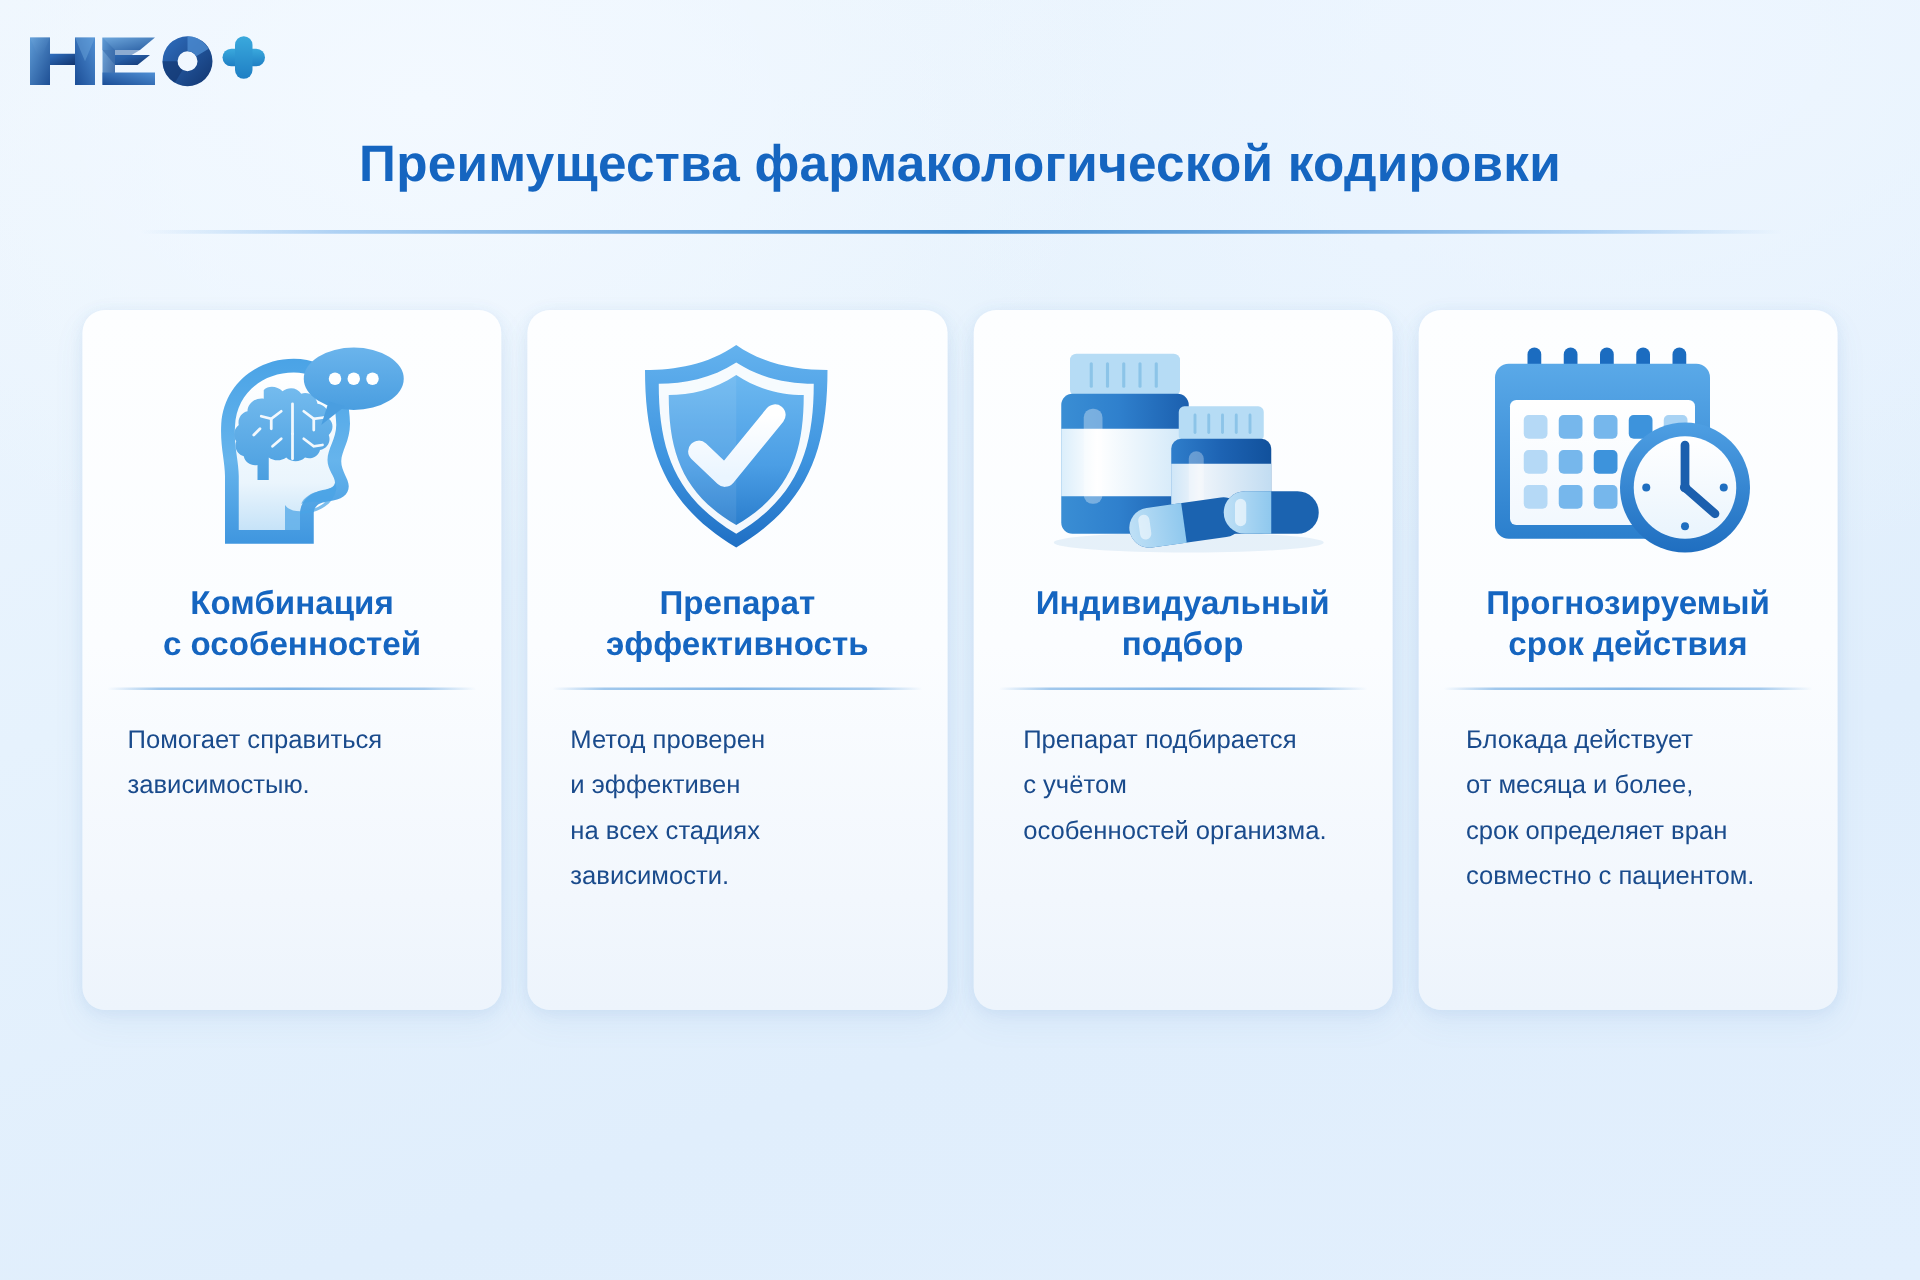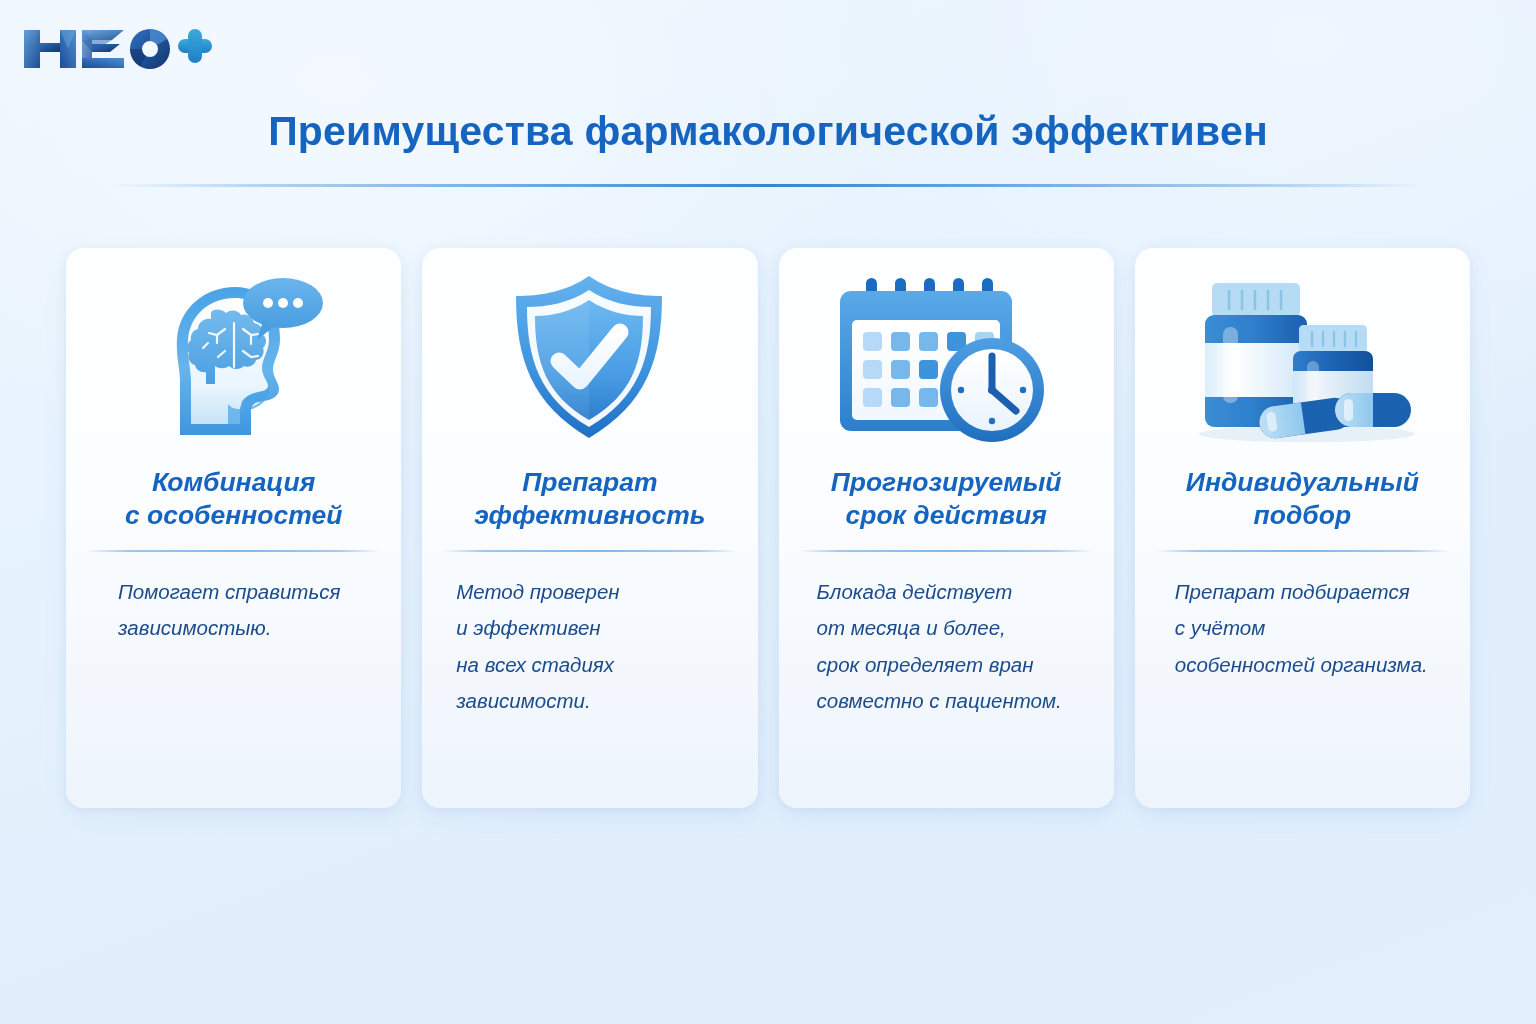--- a/index.html
+++ b/index.html
@@ -74,21 +74,20 @@
   .card {
     position: relative;
     flex: 1 1 0;
     border-radius: 18px;
     background: linear-gradient(to bottom, #fdfeff 0%, #fbfdff 48%, #f2f7fd 84%, #edf4fc 100%);
     box-shadow: 0 2px 10px rgba(80,140,200,0.10), 0 10px 26px rgba(80,140,200,0.07);
     display: flex;
     flex-direction: column;
     align-items: center;
     overflow: hidden;
-    font-style: italic;
   }
 
   .icon-wrap {
     height: 218px;
     display: flex;
     align-items: center;
     justify-content: center;
     width: 100%;
   }
   .icon-wrap svg { display: block; }
@@ -122,21 +121,21 @@
 
   .card-body {
     color: #1a4b8c;
     font-size: 20.5px;
     line-height: 1.78;
     padding: 22px 26px 0 34px;
     width: 100%;
     box-sizing: border-box;
     text-align: left;
   }
-  .card-body.indent-1 { padding-left: 52px; }
+  .card-body.indent-1 { padding-left: 36px; }
   .card-body.indent-2 { }
   .card-body.indent-3 { padding-left: 40px; }
   .card-body.indent-4 { padding-left: 38px; }
   .card-body .ln { display: block; white-space: nowrap; }
 </style>
 </head>
 <body>
 
 <div id="stage">
 
@@ -187,21 +186,21 @@
         <path d="M114 31a20 20 0 0 0 10 17l6-10a8 8 0 0 1-4-7z" fill="#12356f" opacity="0.65"></path>
       </g>
 
       <g>
         <rect x="162" y="21" width="34" height="14" rx="7" fill="url(#lgD)"></rect>
         <rect x="172" y="11" width="14" height="34" rx="7" fill="url(#lgD)"></rect>
       </g>
     </svg>
   </div>
 
-  <div class="page-title">Преимущества фармакологической эффективен</div>
+  <div class="page-title">Преимущества фармакологической кодировки</div>
   <div class="header-rule"></div>
 
   <div class="cards">
 
     <div class="card">
       <div class="icon-wrap">
         <svg width="190" height="185" viewBox="0 0 190 185">
           <defs>
             <linearGradient id="headG" x1="0" y1="0" x2="0" y2="1">
               <stop offset="0%" stop-color="#4aa3e6"></stop>
@@ -319,99 +318,20 @@
       <div class="card-body indent-2">
         <span class="ln"> Метод проверен</span>
         <span class="ln">и эффективен</span>
         <span class="ln">на всех стадиях</span>
         <span class="ln">зависимости.</span>
       </div>
     </div>
 
     <div class="card">
       <div class="icon-wrap">
-        <svg width="228" height="178" viewBox="0 0 228 178">
-          <defs>
-            <linearGradient id="calG" x1="0" y1="0" x2="0" y2="1">
-              <stop offset="0%" stop-color="#5aa9e8"></stop>
-              <stop offset="100%" stop-color="#2b7fcd"></stop>
-            </linearGradient>
-            <linearGradient id="calPage" x1="0" y1="0" x2="0" y2="1">
-              <stop offset="0%" stop-color="#ffffff"></stop>
-              <stop offset="100%" stop-color="#f2f8fe"></stop>
-            </linearGradient>
-            <linearGradient id="clockRing" x1="0" y1="0" x2="0" y2="1">
-              <stop offset="0%" stop-color="#4e9fe3"></stop>
-              <stop offset="100%" stop-color="#1f6ec0"></stop>
-            </linearGradient>
-            <linearGradient id="clockFace" x1="0" y1="0" x2="0" y2="1">
-              <stop offset="0%" stop-color="#ffffff"></stop>
-              <stop offset="100%" stop-color="#e9f4fd"></stop>
-            </linearGradient>
-          </defs>
-
-          <g>
-            <rect x="34" y="10" width="11" height="32" rx="5.5" fill="#1b6cc0"></rect>
-            <rect x="63" y="10" width="11" height="32" rx="5.5" fill="#1b6cc0"></rect>
-            <rect x="92" y="10" width="11" height="32" rx="5.5" fill="#1b6cc0"></rect>
-            <rect x="121" y="10" width="11" height="32" rx="5.5" fill="#1b6cc0"></rect>
-            <rect x="150" y="10" width="11" height="32" rx="5.5" fill="#1b6cc0"></rect>
-          </g>
-
-          <rect x="8" y="23" width="172" height="140" rx="11" fill="url(#calG)"></rect>
-          <rect x="20" y="52" width="148" height="100" rx="5" fill="url(#calPage)"></rect>
-
-          <g>
-            <rect x="31" y="64" width="19" height="19" rx="4" fill="#b5d9f6"></rect>
-            <rect x="59" y="64" width="19" height="19" rx="4" fill="#76b7ec"></rect>
-            <rect x="87" y="64" width="19" height="19" rx="4" fill="#76b7ec"></rect>
-            <rect x="115" y="64" width="19" height="19" rx="4" fill="#3d93dc"></rect>
-            <rect x="143" y="64" width="19" height="19" rx="4" fill="#a9d3f4"></rect>
-
-            <rect x="31" y="92" width="19" height="19" rx="4" fill="#b5d9f6"></rect>
-            <rect x="59" y="92" width="19" height="19" rx="4" fill="#76b7ec"></rect>
-            <rect x="87" y="92" width="19" height="19" rx="4" fill="#3d93dc"></rect>
-            <rect x="115" y="92" width="19" height="19" rx="4" fill="#b5d9f6"></rect>
-            <rect x="143" y="92" width="19" height="19" rx="4" fill="#cfe6f9"></rect>
-
-            <rect x="31" y="120" width="19" height="19" rx="4" fill="#b5d9f6"></rect>
-            <rect x="59" y="120" width="19" height="19" rx="4" fill="#76b7ec"></rect>
-            <rect x="87" y="120" width="19" height="19" rx="4" fill="#76b7ec"></rect>
-            <rect x="115" y="120" width="19" height="19" rx="4" fill="#cfe6f9"></rect>
-          </g>
-
-          <g>
-            <circle cx="160" cy="122" r="52" fill="url(#clockRing)"></circle>
-            <circle cx="160" cy="122" r="41" fill="url(#clockFace)"></circle>
-            <circle cx="129" cy="122" r="3.2" fill="#1f6ec0"></circle>
-            <circle cx="191" cy="122" r="3.2" fill="#1f6ec0"></circle>
-            <circle cx="160" cy="153" r="3.2" fill="#1f6ec0"></circle>
-            <line x1="160" y1="122" x2="160" y2="88" stroke="#1b5fae" stroke-width="7" stroke-linecap="round"></line>
-            <line x1="160" y1="122" x2="184" y2="143" stroke="#1b5fae" stroke-width="7" stroke-linecap="round"></line>
-            <circle cx="160" cy="122" r="4" fill="#1b5fae"></circle>
-          </g>
-        </svg>
-      </div>
-      <div class="card-title">
-        <div>
-          <span>Прогнозируемый</span>
-          <span>срок действия</span>
-        </div>
-      </div>
-      <div class="card-rule"></div>
-      <div class="card-body indent-4">
-        <span class="ln">Блокада действует</span>
-        <span class="ln">от месяца и более,</span>
-        <span class="ln">срок определяет вран</span>
-        <span class="ln">совместно с пациентом.</span>
-      </div>
-    </div>
-
-    <div class="card">
-      <div class="icon-wrap">
         <svg width="230" height="172" viewBox="0 0 230 172">
           <defs>
             <linearGradient id="bot1" x1="0" y1="0" x2="1" y2="0">
               <stop offset="0%" stop-color="#3a8ed4"></stop>
               <stop offset="45%" stop-color="#2f80cd"></stop>
               <stop offset="100%" stop-color="#1b5fae"></stop>
             </linearGradient>
             <linearGradient id="bot2" x1="0" y1="0" x2="1" y2="0">
               <stop offset="0%" stop-color="#2f7ecb"></stop>
               <stop offset="50%" stop-color="#1d63b3"></stop>
@@ -478,14 +398,93 @@
         </div>
       </div>
       <div class="card-rule"></div>
       <div class="card-body indent-3">
         <span class="ln">Препарат подбирается</span>
         <span class="ln">с учётом</span>
         <span class="ln">особенностей организма.</span>
       </div>
     </div>
 
+    <div class="card">
+      <div class="icon-wrap">
+        <svg width="228" height="178" viewBox="0 0 228 178">
+          <defs>
+            <linearGradient id="calG" x1="0" y1="0" x2="0" y2="1">
+              <stop offset="0%" stop-color="#5aa9e8"></stop>
+              <stop offset="100%" stop-color="#2b7fcd"></stop>
+            </linearGradient>
+            <linearGradient id="calPage" x1="0" y1="0" x2="0" y2="1">
+              <stop offset="0%" stop-color="#ffffff"></stop>
+              <stop offset="100%" stop-color="#f2f8fe"></stop>
+            </linearGradient>
+            <linearGradient id="clockRing" x1="0" y1="0" x2="0" y2="1">
+              <stop offset="0%" stop-color="#4e9fe3"></stop>
+              <stop offset="100%" stop-color="#1f6ec0"></stop>
+            </linearGradient>
+            <linearGradient id="clockFace" x1="0" y1="0" x2="0" y2="1">
+              <stop offset="0%" stop-color="#ffffff"></stop>
+              <stop offset="100%" stop-color="#e9f4fd"></stop>
+            </linearGradient>
+          </defs>
+
+          <g>
+            <rect x="34" y="10" width="11" height="32" rx="5.5" fill="#1b6cc0"></rect>
+            <rect x="63" y="10" width="11" height="32" rx="5.5" fill="#1b6cc0"></rect>
+            <rect x="92" y="10" width="11" height="32" rx="5.5" fill="#1b6cc0"></rect>
+            <rect x="121" y="10" width="11" height="32" rx="5.5" fill="#1b6cc0"></rect>
+            <rect x="150" y="10" width="11" height="32" rx="5.5" fill="#1b6cc0"></rect>
+          </g>
+
+          <rect x="8" y="23" width="172" height="140" rx="11" fill="url(#calG)"></rect>
+          <rect x="20" y="52" width="148" height="100" rx="5" fill="url(#calPage)"></rect>
+
+          <g>
+            <rect x="31" y="64" width="19" height="19" rx="4" fill="#b5d9f6"></rect>
+            <rect x="59" y="64" width="19" height="19" rx="4" fill="#76b7ec"></rect>
+            <rect x="87" y="64" width="19" height="19" rx="4" fill="#76b7ec"></rect>
+            <rect x="115" y="64" width="19" height="19" rx="4" fill="#3d93dc"></rect>
+            <rect x="143" y="64" width="19" height="19" rx="4" fill="#a9d3f4"></rect>
+
+            <rect x="31" y="92" width="19" height="19" rx="4" fill="#b5d9f6"></rect>
+            <rect x="59" y="92" width="19" height="19" rx="4" fill="#76b7ec"></rect>
+            <rect x="87" y="92" width="19" height="19" rx="4" fill="#3d93dc"></rect>
+            <rect x="115" y="92" width="19" height="19" rx="4" fill="#b5d9f6"></rect>
+            <rect x="143" y="92" width="19" height="19" rx="4" fill="#cfe6f9"></rect>
+
+            <rect x="31" y="120" width="19" height="19" rx="4" fill="#b5d9f6"></rect>
+            <rect x="59" y="120" width="19" height="19" rx="4" fill="#76b7ec"></rect>
+            <rect x="87" y="120" width="19" height="19" rx="4" fill="#76b7ec"></rect>
+            <rect x="115" y="120" width="19" height="19" rx="4" fill="#cfe6f9"></rect>
+          </g>
+
+          <g>
+            <circle cx="160" cy="122" r="52" fill="url(#clockRing)"></circle>
+            <circle cx="160" cy="122" r="41" fill="url(#clockFace)"></circle>
+            <circle cx="129" cy="122" r="3.2" fill="#1f6ec0"></circle>
+            <circle cx="191" cy="122" r="3.2" fill="#1f6ec0"></circle>
+            <circle cx="160" cy="153" r="3.2" fill="#1f6ec0"></circle>
+            <line x1="160" y1="122" x2="160" y2="88" stroke="#1b5fae" stroke-width="7" stroke-linecap="round"></line>
+            <line x1="160" y1="122" x2="184" y2="143" stroke="#1b5fae" stroke-width="7" stroke-linecap="round"></line>
+            <circle cx="160" cy="122" r="4" fill="#1b5fae"></circle>
+          </g>
+        </svg>
+      </div>
+      <div class="card-title">
+        <div>
+          <span>Прогнозируемый</span>
+          <span>срок действия</span>
+        </div>
+      </div>
+      <div class="card-rule"></div>
+      <div class="card-body indent-4">
+        <span class="ln">Блокада действует</span>
+        <span class="ln">от месяца и более,</span>
+        <span class="ln">срок определяет вран</span>
+        <span class="ln">совместно с пациентом.</span>
+      </div>
+    </div>
+
   </div>
 </div>
 
 </body></html>

